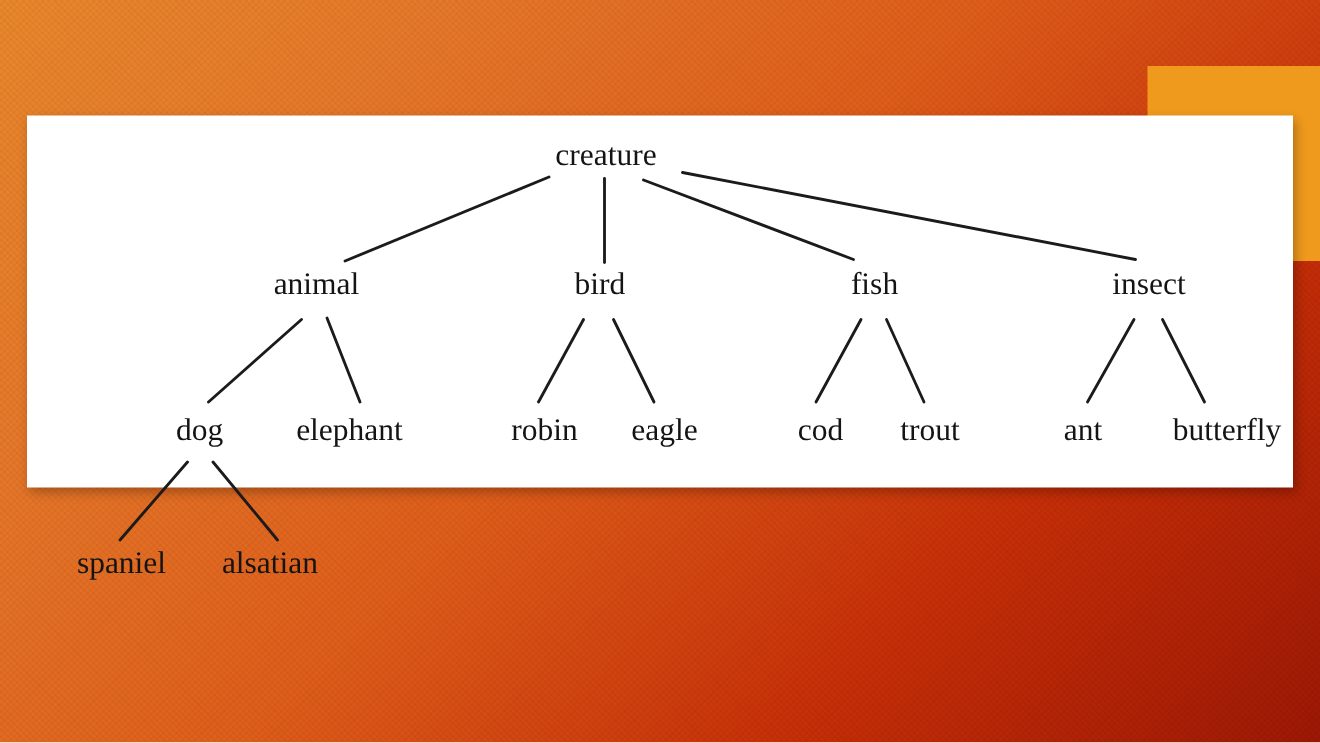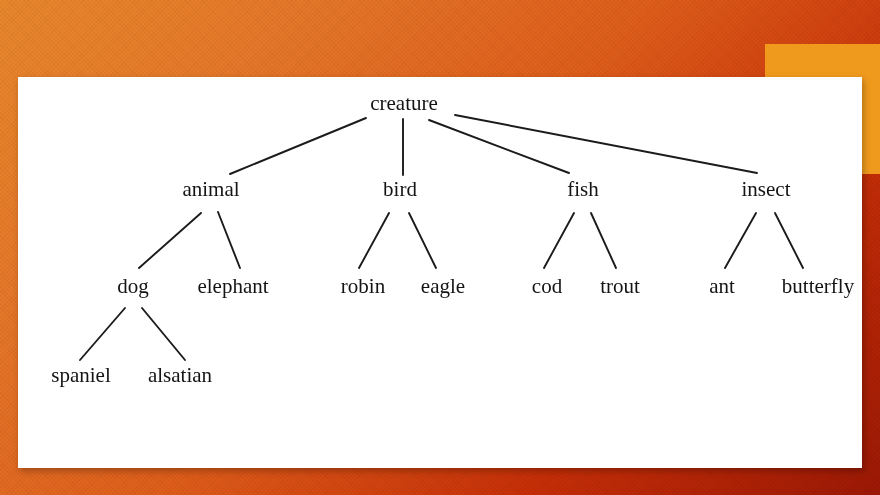--- a/index.html
+++ b/index.html
@@ -51,21 +51,21 @@
     height: 130px;
     background: #f09a1d;
   }
 
   
   #content-card {
     position: absolute;
     left: 18px;
     top: 77px;
     width: 844px;
-    height: 391px;
+    height: 248px;
     background: #ffffff;
     box-shadow: 2px 3px 7px rgba(0,0,0,0.28);
   }
 
   #tree-svg {
     position: absolute;
     left: 0;
     top: 0;
     width: 844px;
     height: 317px;

